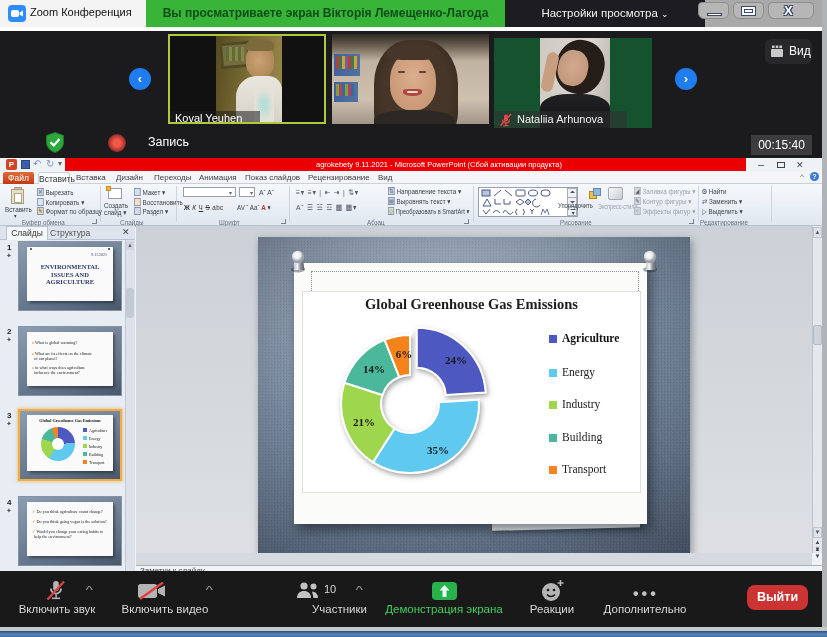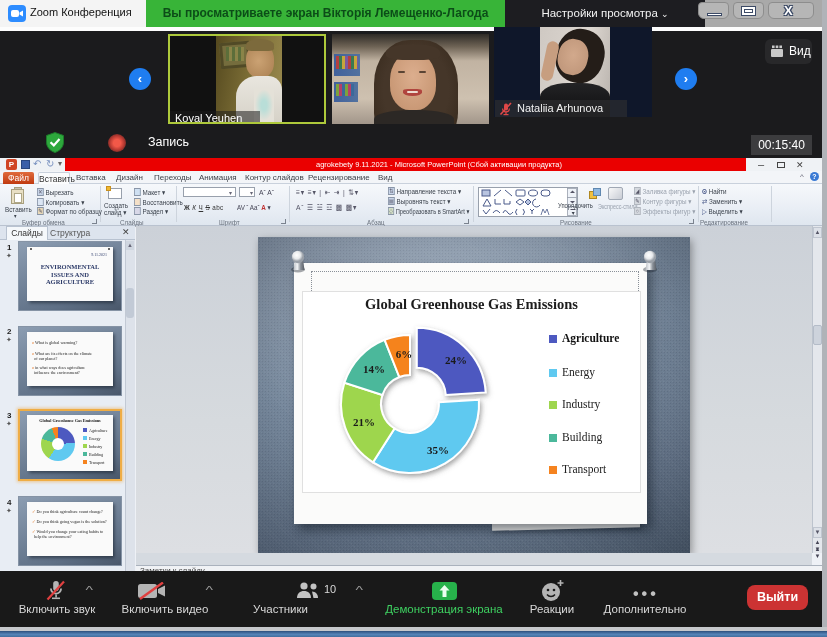--- a/index.html
+++ b/index.html
@@ -57,21 +57,21 @@
   <div class="abs" style="left:42px;top:6px;width:84px;height:104px;background:radial-gradient(ellipse at 50% 48%,#453629 55%,#332619);border-radius:42% 42% 30% 30%"></div>
   <div class="abs" style="left:58px;top:18px;width:46px;height:58px;background:radial-gradient(ellipse at 50% 42%,#dcae8e,#c2906c);border-radius:48% 48% 42% 42%"></div>
   <div class="abs" style="left:54px;top:10px;width:54px;height:16px;background:#453629;border-radius:50% 50% 30% 30%"></div>
   <div class="abs" style="left:66px;top:37px;width:7px;height:2px;background:#5a4434;border-radius:2px"></div>
   <div class="abs" style="left:87px;top:37px;width:7px;height:2px;background:#5a4434;border-radius:2px"></div>
   <div class="abs" style="left:71px;top:55px;width:19px;height:7px;background:#b0453e;border-radius:30% 30% 60% 60%"></div>
   <div class="abs" style="left:75px;top:57px;width:11px;height:2px;background:#ecdcd0;border-radius:2px"></div>
   <div class="abs" style="left:42px;top:76px;width:80px;height:20px;background:#2c2825;border-radius:45% 45% 0 0"></div>
 </div>
 
-<div class="abs" style="left:494px;top:27px;width:158px;height:90px;background:#0f172a;overflow:hidden">
+<div class="abs" style="left:494px;top:38px;width:158px;height:90px;background:#14532d;overflow:hidden">
   <div class="abs" style="left:46px;top:0;width:70px;height:90px;background:linear-gradient(100deg,#cfc9c3,#dcd6d0 60%,#b8b2ac)">
     <div class="abs" style="left:16px;top:2px;width:48px;height:54px;background:#241d18;border-radius:46%;transform:rotate(16deg)"></div>
     <div class="abs" style="left:18px;top:12px;width:30px;height:36px;background:radial-gradient(ellipse at 50% 45%,#d2a98c,#bb9276);border-radius:46%;transform:rotate(12deg)"></div>
     <div class="abs" style="left:4px;top:14px;width:12px;height:40px;background:#c79e80;border-radius:6px;transform:rotate(12deg)"></div>
     <div class="abs" style="left:0px;top:56px;width:70px;height:34px;background:linear-gradient(180deg,#232325,#0e0e10);border-radius:40% 40% 0 0"></div>
   </div>
   <div class="abs" style="left:1px;top:73px;width:132px;height:17px;background:rgba(48,48,50,.6);color:#f0f0f0;font-size:11px;line-height:17px;padding-left:22px">Nataliia Arhunova
     <svg class="abs" style="left:4px;top:2px" width="14" height="14" viewBox="0 0 14 14">
         <g fill="#e04848">
           <rect x="5" y="1.5" width="4" height="7" rx="2"></rect>
@@ -121,21 +121,21 @@
 <div class="abs" style="left:777px;top:162px;width:8px;height:6px;border:1px solid #444"></div>
 <div class="abs" style="left:796px;top:160px;color:#444;font-size:9px">✕</div>
 
 <div class="abs" style="left:0;top:171px;width:822px;height:13px;background:#f3f5f8;border-bottom:1px solid #c9d1dc"></div>
 <div class="abs" style="left:3px;top:172px;width:31px;height:12px;background:linear-gradient(180deg,#e06b3c,#c03a10);border-radius:2px 2px 0 0;color:#fff;font-size:8.5px;text-align:center;line-height:12px">Файл</div>
 <div class="abs" style="left:38px;top:171.5px;width:32px;height:13px;background:#fbfcfd;border:1px solid #c9d1dc;border-bottom:none;border-radius:2px 2px 0 0;color:#333;font-size:8.5px;text-align:center;line-height:12px">Вставить</div>
 <div class="abs" style="left:76px;top:173px;color:#3a3f47;font-size:8px">Вставка</div>
 <div class="abs" style="left:116px;top:173px;color:#3a3f47;font-size:8px">Дизайн</div>
 <div class="abs" style="left:154px;top:173px;color:#3a3f47;font-size:8px">Переходы</div>
 <div class="abs" style="left:199px;top:173px;color:#3a3f47;font-size:8px">Анимация</div>
-<div class="abs" style="left:245px;top:173px;color:#3a3f47;font-size:8px">Контур слайдов</div>
+<div class="abs" style="left:245px;top:173px;color:#3a3f47;font-size:8px">Показ слайдов</div>
 <div class="abs" style="left:308px;top:173px;color:#3a3f47;font-size:8px">Рецензирование</div>
 <div class="abs" style="left:378px;top:173px;color:#3a3f47;font-size:8px">Вид</div>
 <div class="abs" style="left:800px;top:172px;color:#667;font-size:8px">^</div>
 <div class="abs" style="left:810px;top:172px;width:9px;height:9px;border-radius:50%;background:#3a7ad4;color:#fff;font-size:7px;text-align:center;line-height:9px;font-weight:bold">?</div>
 
 <div class="abs" id="ribbon" style="left:0;top:184px;width:822px;height:42px;background:linear-gradient(180deg,#f6f8fb,#e9eef5 60%,#dfe6ef);border-bottom:1px solid #b9c2cf">
   <div class="abs" style="left:100px;top:2px;width:1px;height:36px;background:#cdd4dd"></div>
   <div class="abs" style="left:176px;top:2px;width:1px;height:36px;background:#cdd4dd"></div>
   <div class="abs" style="left:289px;top:2px;width:1px;height:36px;background:#cdd4dd"></div>
   <div class="abs" style="left:473px;top:2px;width:1px;height:36px;background:#cdd4dd"></div>
@@ -416,21 +416,21 @@
 <svg class="abs" style="left:295px;top:581px" width="26" height="19" viewBox="0 0 26 19">
   <g fill="#c2c2c2">
         <circle cx="9" cy="5" r="3.6"></circle>
         <path d="M2 17c0-4.4 3-7 7-7s7 2.6 7 7Z"></path>
         <circle cx="18.5" cy="5.5" r="3"></circle>
         <path d="M17 10.6c3.4.2 6 2.6 6 6.4h-4.5"></path>
       </g>
 </svg>
 <div class="abs" style="left:324px;top:583px;color:#d8d8d8;font-size:11px">10</div>
 <div class="abs" style="left:357px;top:585px;color:#9a9a9a;font-size:10px;transform:scaleX(1.6)">^</div>
-<div class="abs" style="left:253px;top:603px;width:114px;text-align:left;color:#d8d8d8;font-size:11.5px">Участники</div>
+<div class="abs" style="left:253px;top:603px;width:114px;text-align:right;color:#d8d8d8;font-size:11.5px">Участники</div>
 
 <div class="abs" style="left:432px;top:582px;width:25px;height:18px;background:#27b24b;border-radius:4px"></div>
 <svg class="abs" style="left:432px;top:582px" width="25" height="18" viewBox="0 0 25 18">
       <path d="M12.5 3 L17.5 8.5 H14.5 V15 H10.5 V8.5 H7.5 Z" fill="#eafff0"></path>
     </svg>
 <div class="abs" style="left:380px;top:603px;width:128px;text-align:center;color:#3ed161;font-size:11.5px">Демонстрация экрана</div>
 
 <svg class="abs" style="left:540px;top:579px" width="25" height="24" viewBox="0 0 25 24">
   <circle cx="11" cy="13" r="9" fill="#b4b4b4"></circle>
   <circle cx="8" cy="11" r="1.3" fill="#191919"></circle>

